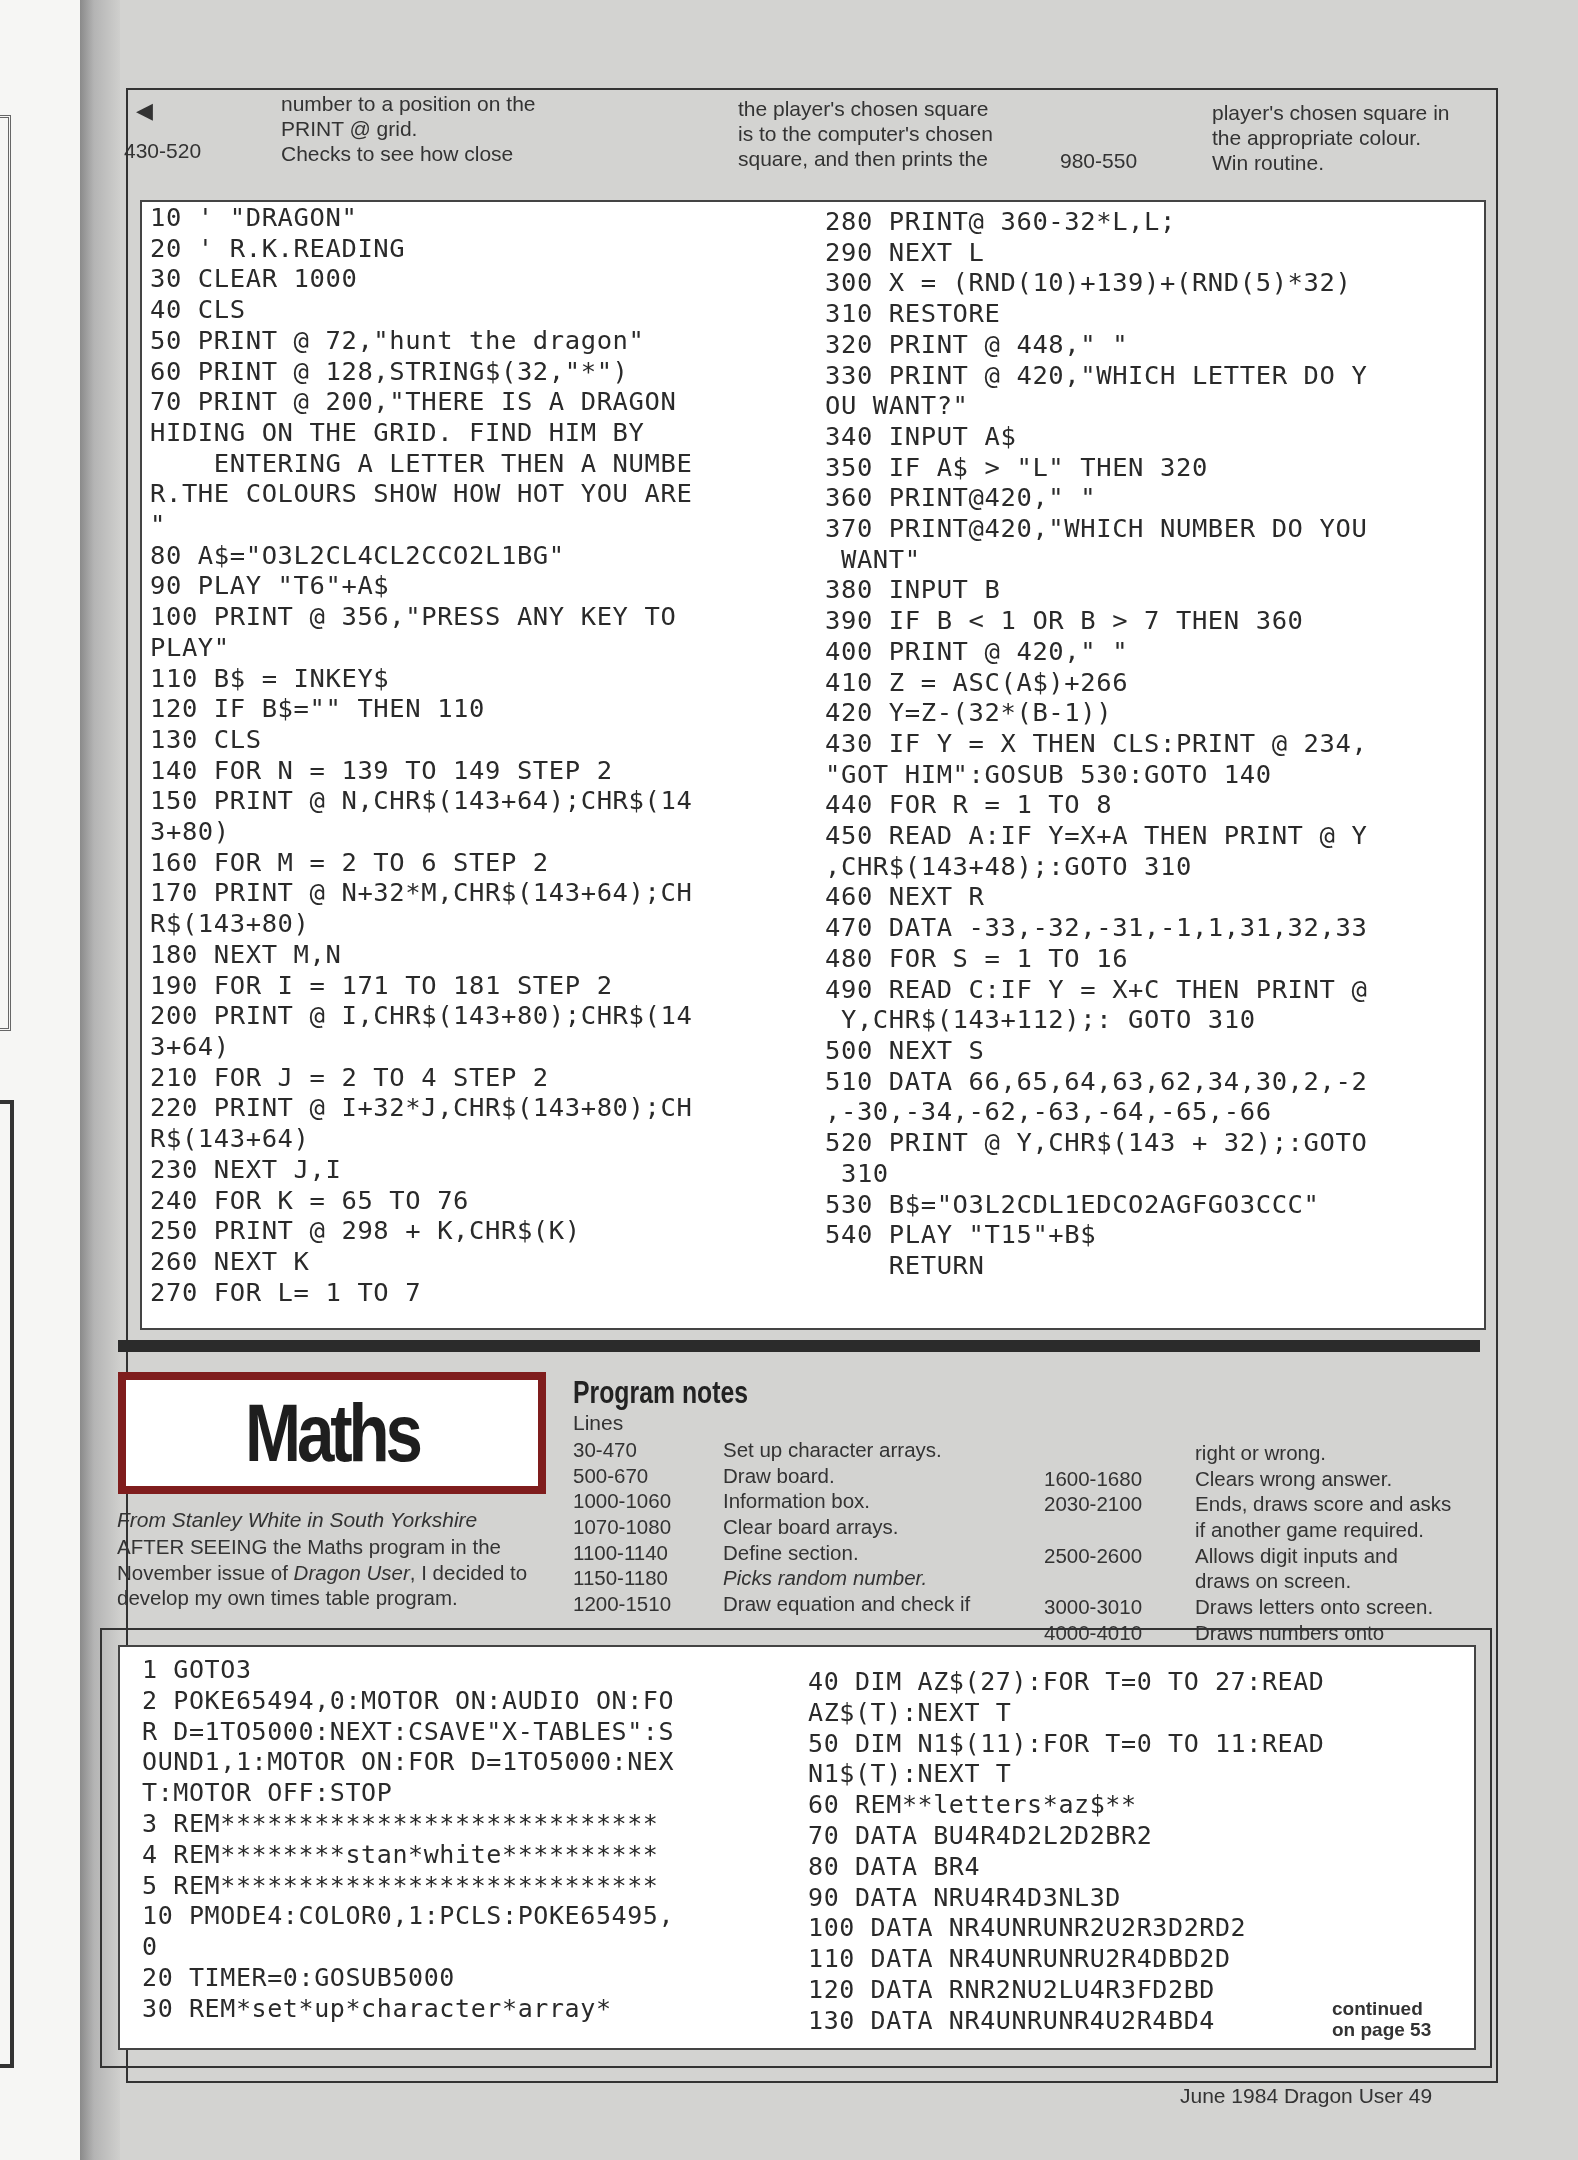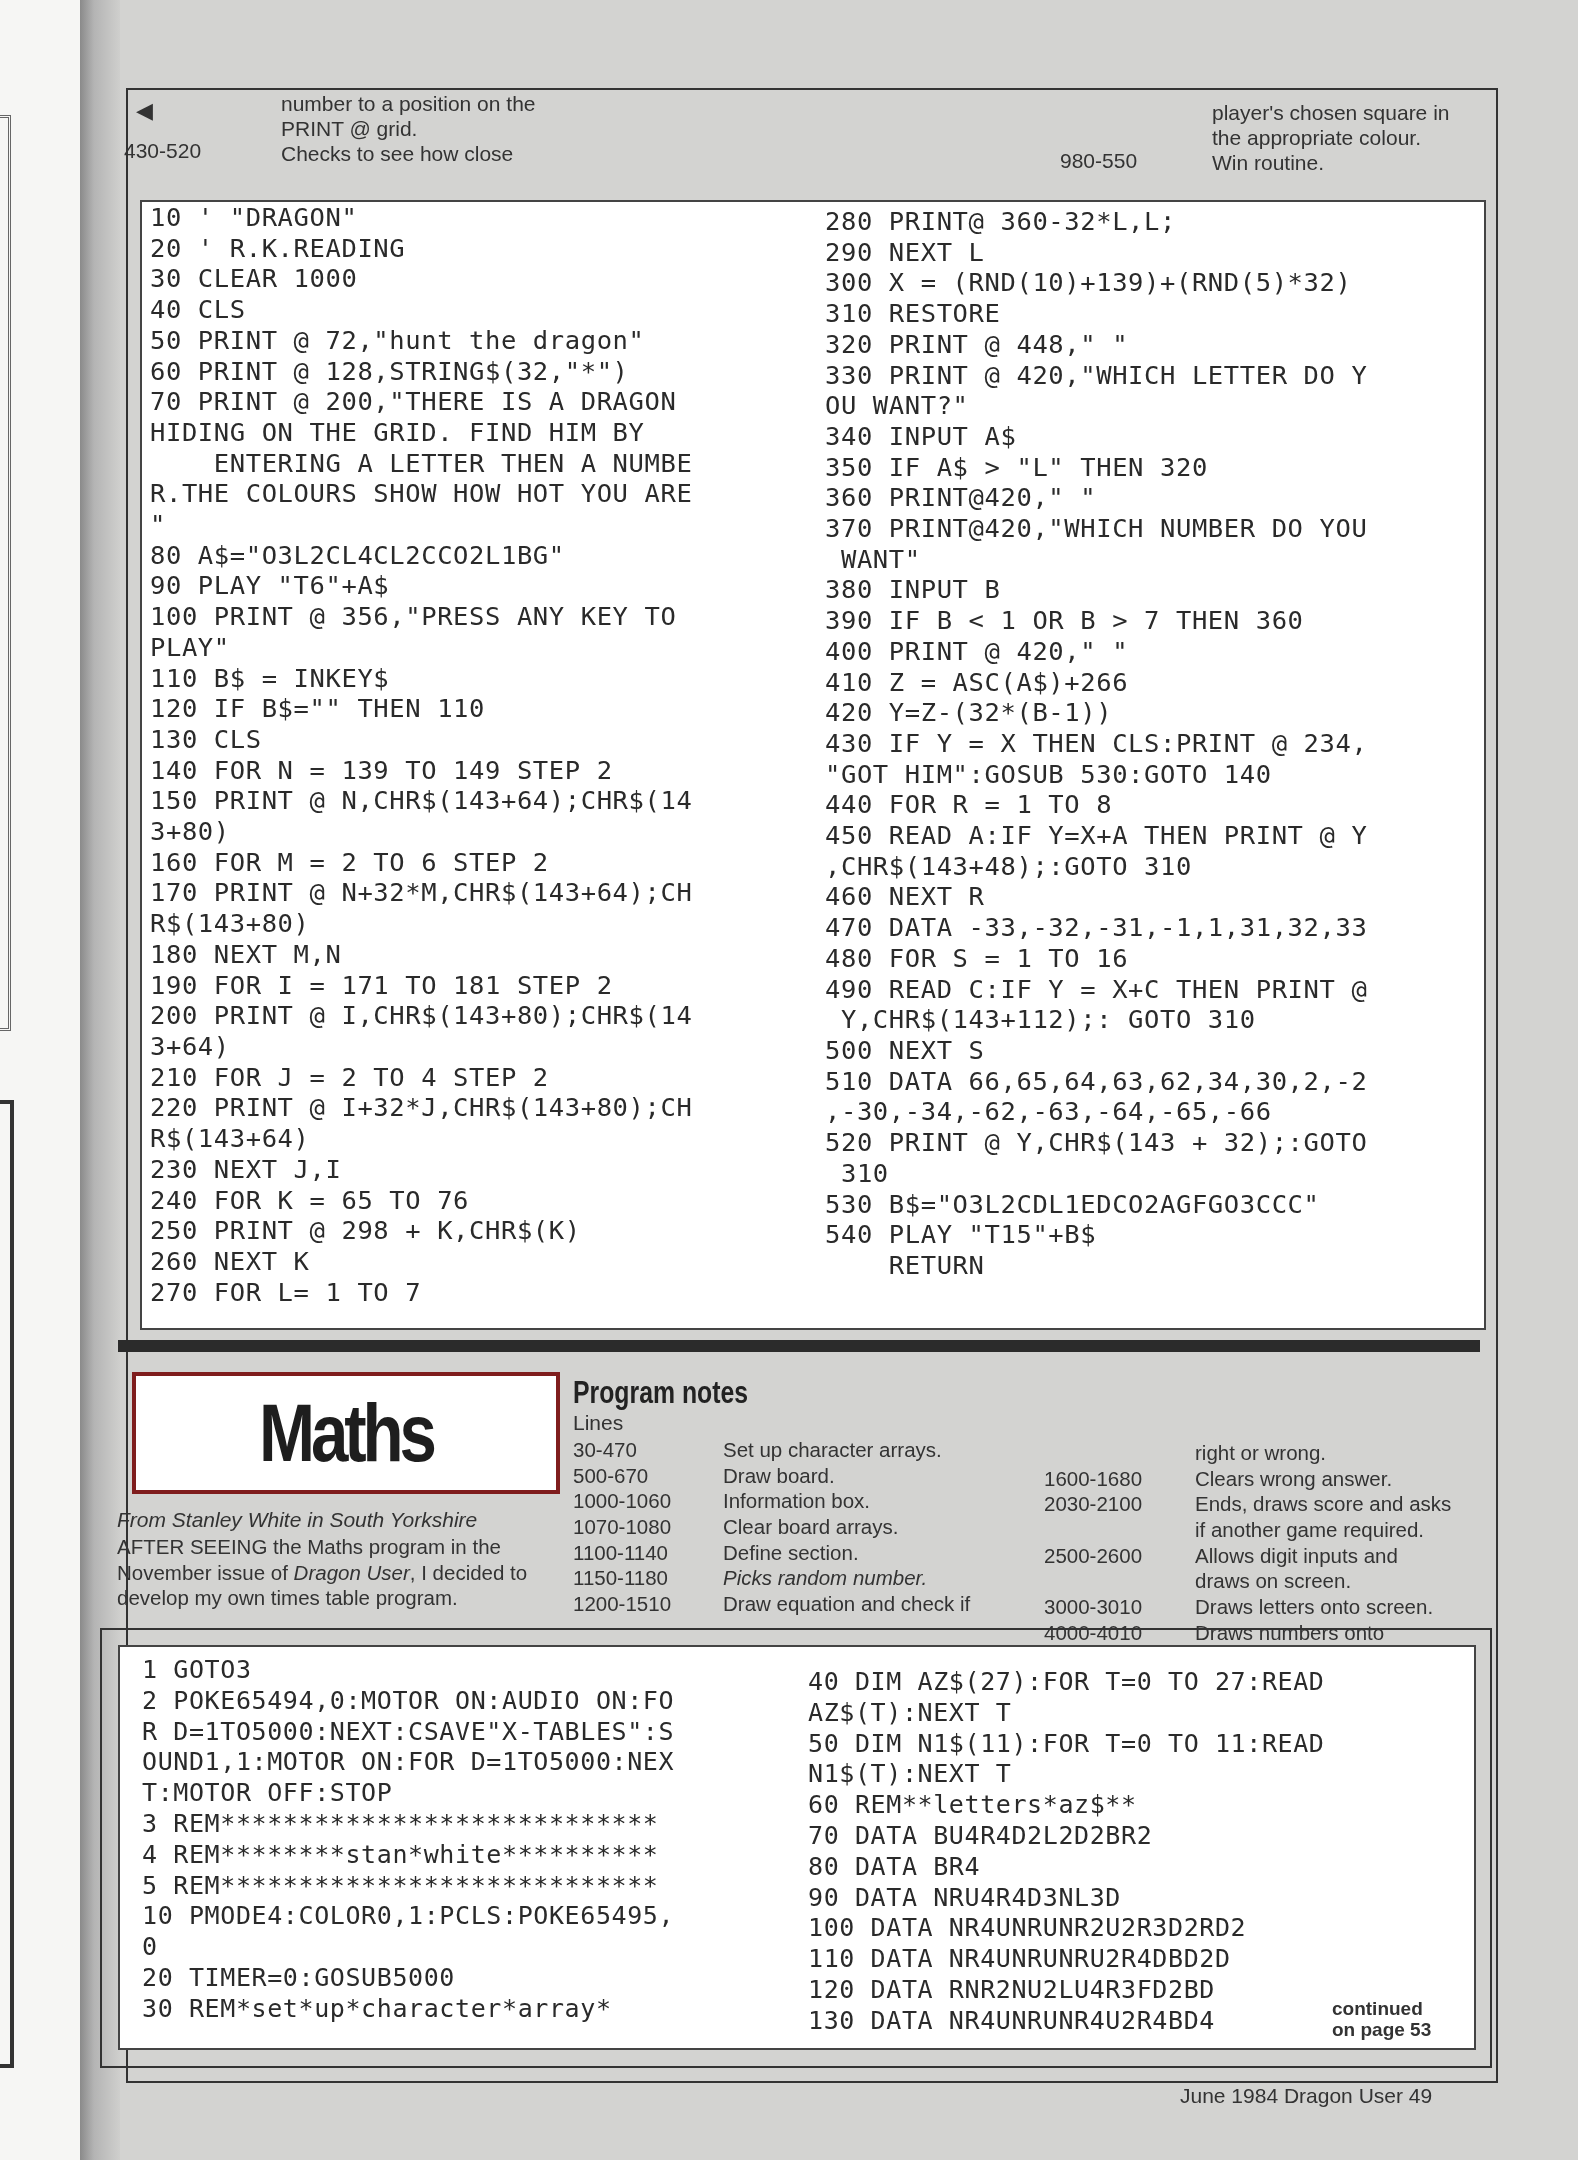--- a/index.html
+++ b/index.html
@@ -42,22 +42,22 @@
   .code-col {
     position:absolute; white-space:pre; font-size:25.5px; line-height:30.7px;
     letter-spacing:0.6px;
   }
   .code-line { display:block; }
   .thick-bar {
     position:absolute; left:118px; top:1340px; width:1362px; height:12px; background:#2b2b2b;
   }
   .maths-box {
     position:absolute; left:118px; top:1372px; width:428px; height:122px;
-    background:#fff; border:4px solid #7f1d1d; box-sizing:border-box;
-    display:flex; align-items:center; justify-content:center;margin-left:14px;
+    background:#fff; border:8px solid #7f1d1d; box-sizing:border-box;
+    display:flex; align-items:center; justify-content:center;
   }
   .maths-title {
     font-family:"Liberation Sans", sans-serif; font-weight:bold; font-size:82px;
     letter-spacing:-5px; color:#1e1e1e; transform:scaleX(0.82); line-height:1;
   }
   .byline {
     position:absolute; left:117px; top:1508px; font-style:italic; font-size:21px; color:#333;
   }
   .intro {
     position:absolute; left:117px; top:1534px; width:435px; font-size:20.5px; line-height:25.5px; color:#333;
@@ -95,20 +95,25 @@
 <div class="outer-frame"></div>
 
 <div class="notes-strip">
   <span class="arrow">◀</span>
   <div class="col" style="left:-4px; top:46px;">430-520</div>
   <div class="col" style="left:153px; top:-1px;">
     <div>number to a position on the</div>
     <div>PRINT @ grid.</div>
     <div>Checks to see how close</div>
   </div>
+  <div class="col" style="left:610px; top:4px;">
+    <div>the player's chosen square</div>
+    <div>is to the computer's chosen</div>
+    <div>square, and then prints the</div>
+  </div>
   <div class="col" style="left:932px; top:56px;">980-550</div>
   <div class="col" style="left:1084px; top:8px;">
     <div>player's chosen square in</div>
     <div>the appropriate colour.</div>
     <div>Win routine.</div>
   </div>
 </div>
 
 <div class="code-box" style="left:140px; top:200px; width:1346px; height:1130px;">
   <div class="code-col" id="dragon-left" style="left:8px; top:0px;"><span class="code-line">10 ' "DRAGON"</span><span class="code-line">20 ' R.K.READING</span><span class="code-line">30 CLEAR 1000</span><span class="code-line">40 CLS</span><span class="code-line">50 PRINT @ 72,"hunt the dragon"</span><span class="code-line">60 PRINT @ 128,STRING$(32,"*")</span><span class="code-line">70 PRINT @ 200,"THERE IS A DRAGON</span><span class="code-line">HIDING ON THE GRID. FIND HIM BY</span><span class="code-line">    ENTERING A LETTER THEN A NUMBE</span><span class="code-line">R.THE COLOURS SHOW HOW HOT YOU ARE</span><span class="code-line">"</span><span class="code-line">80 A$="O3L2CL4CL2CCO2L1BG"</span><span class="code-line">90 PLAY "T6"+A$</span><span class="code-line">100 PRINT @ 356,"PRESS ANY KEY TO</span><span class="code-line">PLAY"</span><span class="code-line">110 B$ = INKEY$</span><span class="code-line">120 IF B$="" THEN 110</span><span class="code-line">130 CLS</span><span class="code-line">140 FOR N = 139 TO 149 STEP 2</span><span class="code-line">150 PRINT @ N,CHR$(143+64);CHR$(14</span><span class="code-line">3+80)</span><span class="code-line">160 FOR M = 2 TO 6 STEP 2</span><span class="code-line">170 PRINT @ N+32*M,CHR$(143+64);CH</span><span class="code-line">R$(143+80)</span><span class="code-line">180 NEXT M,N</span><span class="code-line">190 FOR I = 171 TO 181 STEP 2</span><span class="code-line">200 PRINT @ I,CHR$(143+80);CHR$(14</span><span class="code-line">3+64)</span><span class="code-line">210 FOR J = 2 TO 4 STEP 2</span><span class="code-line">220 PRINT @ I+32*J,CHR$(143+80);CH</span><span class="code-line">R$(143+64)</span><span class="code-line">230 NEXT J,I</span><span class="code-line">240 FOR K = 65 TO 76</span><span class="code-line">250 PRINT @ 298 + K,CHR$(K)</span><span class="code-line">260 NEXT K</span><span class="code-line">270 FOR L= 1 TO 7</span></div>

